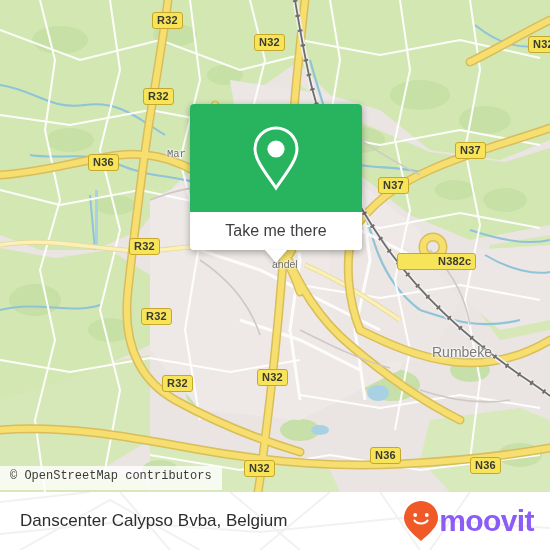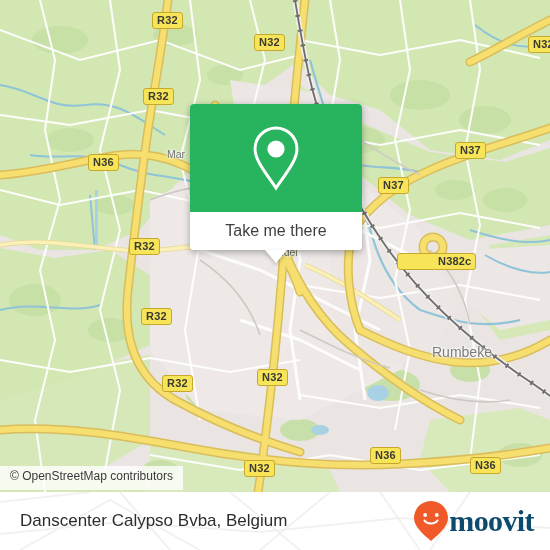--- a/index.html
+++ b/index.html
@@ -118,21 +118,21 @@
     position: absolute;
     left: 0;
     top: 466px;
     height: 20px;
     padding: 0 10px 4px 10px;
     display: flex;
     align-items: center;
     background: rgba(255,255,255,0.78);
     color: #3a3a3a;
     font-size: 12px;
-    font-family: Liberation Sans, sans-serif;
+    font-family: Liberation Mono, monospace;
     z-index: 45;
   }
 
   
   #footer {
     position: absolute;
     left: 0;
     top: 492px;
     width: 550px;
     height: 58px;
@@ -159,27 +159,27 @@
     font-family: "Liberation Sans", sans-serif;
     z-index: 2;
   }
   #moovit-logo {
     position: relative;
     display: flex;
     align-items: center;
     z-index: 2;
   }
   #moovit-wordmark {
-    color: #0c4a6e;
+    color: #8b5cf6;
     font-size: 30px;
     font-weight: bold;
     letter-spacing: -0.6px;
     line-height: 30px;
     margin-left: 1px;
-    font-family: Liberation Serif, serif;
+    font-family: Liberation Sans, sans-serif;
   }
 </style>
 </head>
 <body>
 
 <div id="screen">
 
   <div id="map">
 
     <svg class="maplayer" viewBox="0 0 550 492">
@@ -351,22 +351,22 @@
         <div class="shield" style="left: 141px; top: 308px;">R32</div>
         <div class="shield" style="left: 162px; top: 375px;">R32</div>
         <div class="shield" style="left: 257px; top: 369px;">N32</div>
         <div class="shield" style="left: 370px; top: 447px;">N36</div>
         <div class="shield" style="left: 470px; top: 457px;">N36</div>
         <div class="shield" style="left: 244px; top: 460px;">N32</div>
       </div>
 
     <div id="placelabels">
         <div class="placelabel" style="left: 432px; top: 344px;">Rumbeke</div>
-        <div class="placelabel small" style="left: 167px; top: 148px;">Mar</div>
-        <div class="placelabel small" style="left: 272px; top: 246px;">andel</div>
+        <div class="placelabel small" style="left: 167px; top: 148px; font-family: Liberation Mono, monospace;">Mar</div>
+        <div class="placelabel small" style="left: 272px; top: 258px;">andel</div>
       </div>
 
     <div id="popup">
       <div id="popup-head">
         <svg width="56" height="68" viewBox="0 0 56 68">
           <path d="M28 4 C16.4 4 7 13.4 7 25 C7 36 17 48 28 64 C39 48 49 36 49 25 C49 13.4 39.6 4 28 4 Z" fill="none" stroke="#ffffff" stroke-width="3"></path>
           <circle cx="28" cy="25" r="8.6" fill="#ffffff"></circle>
         </svg>
       </div>
       <div id="popup-foot">

